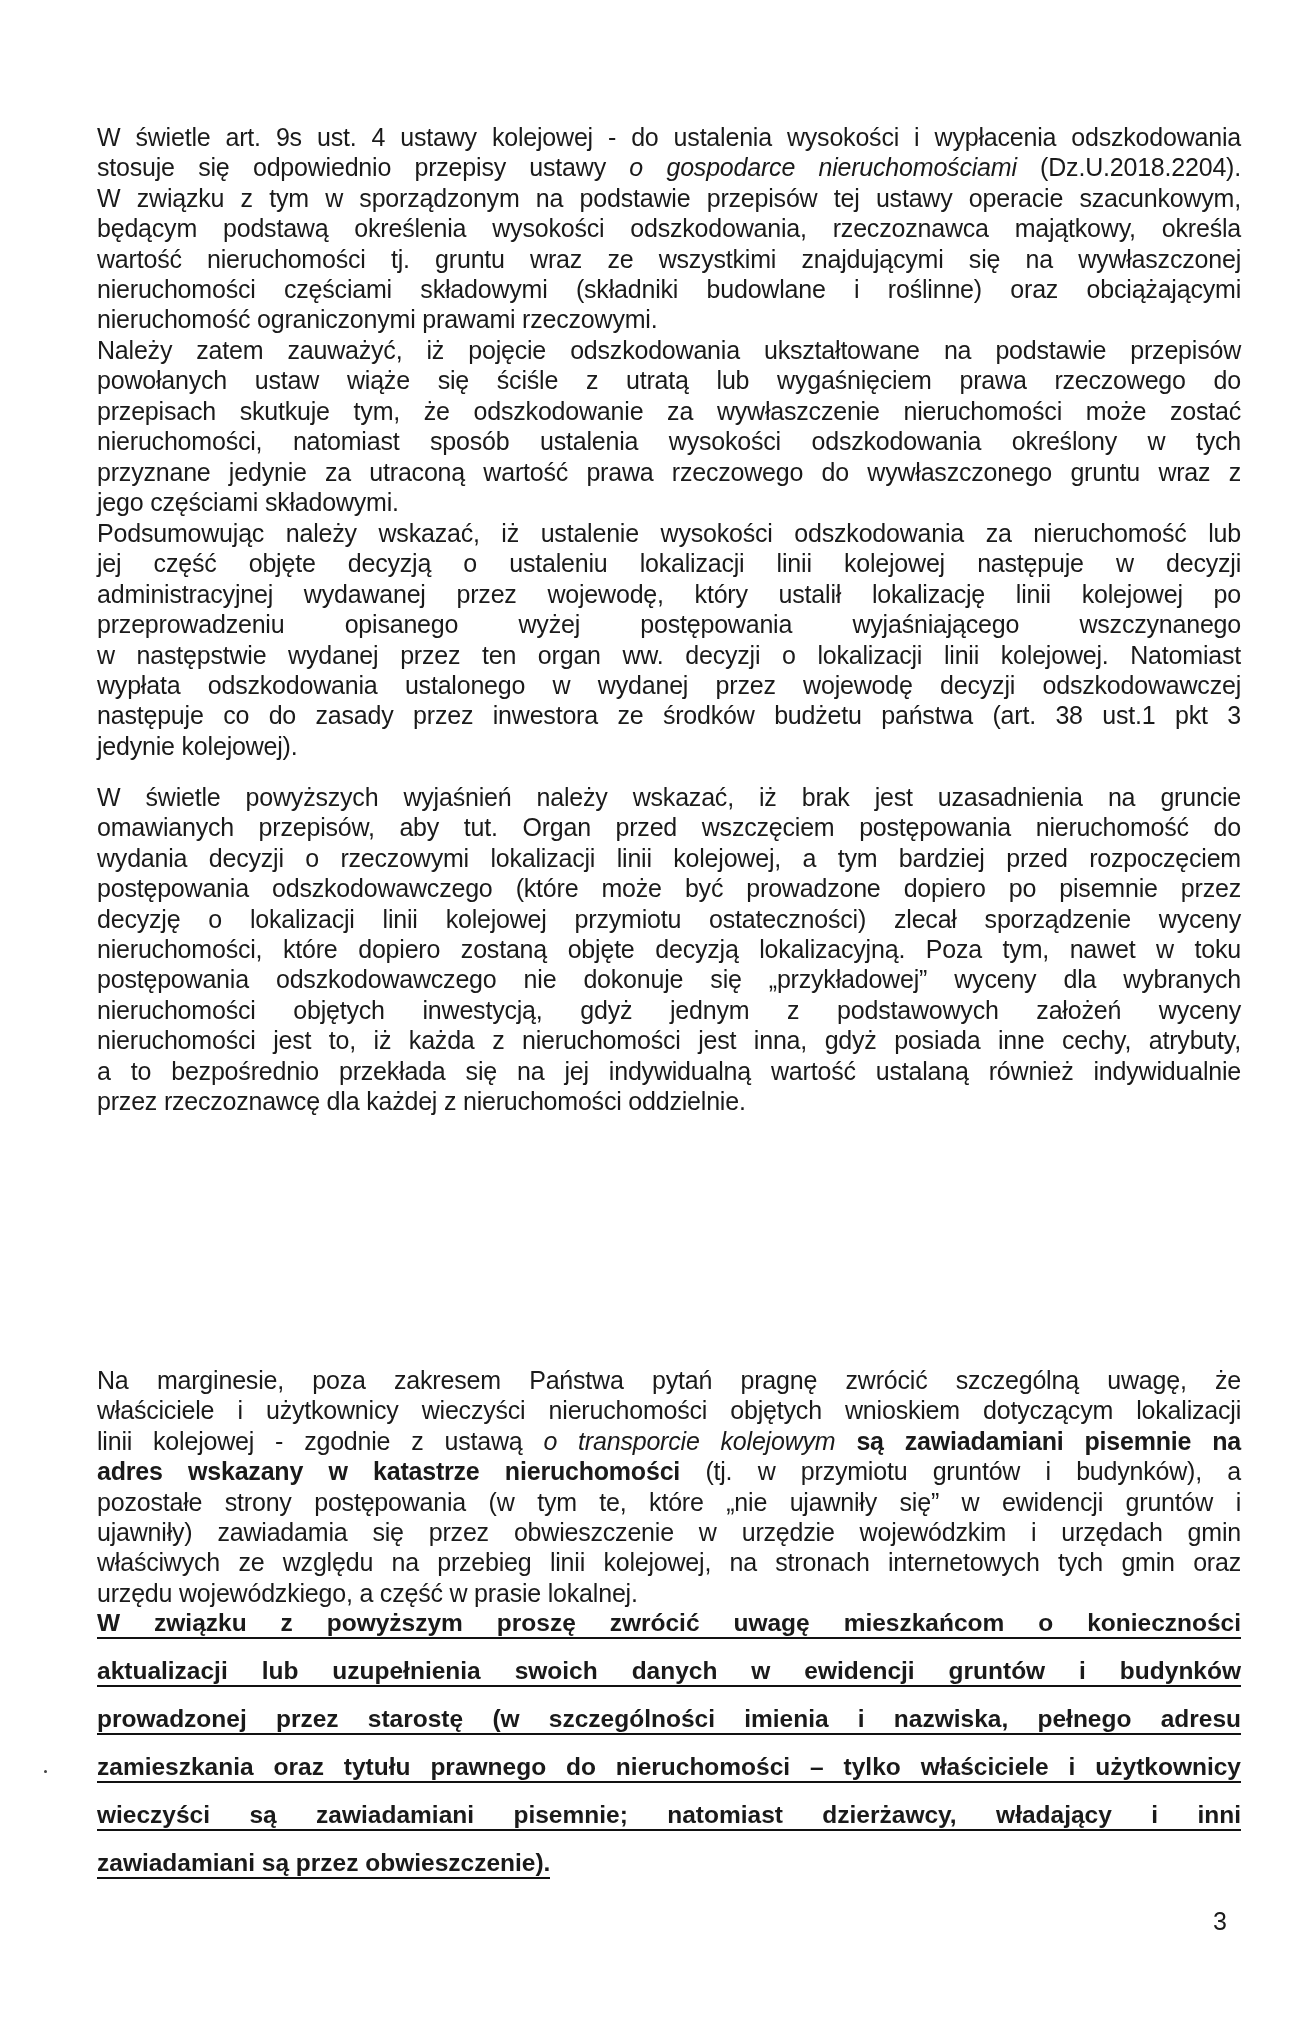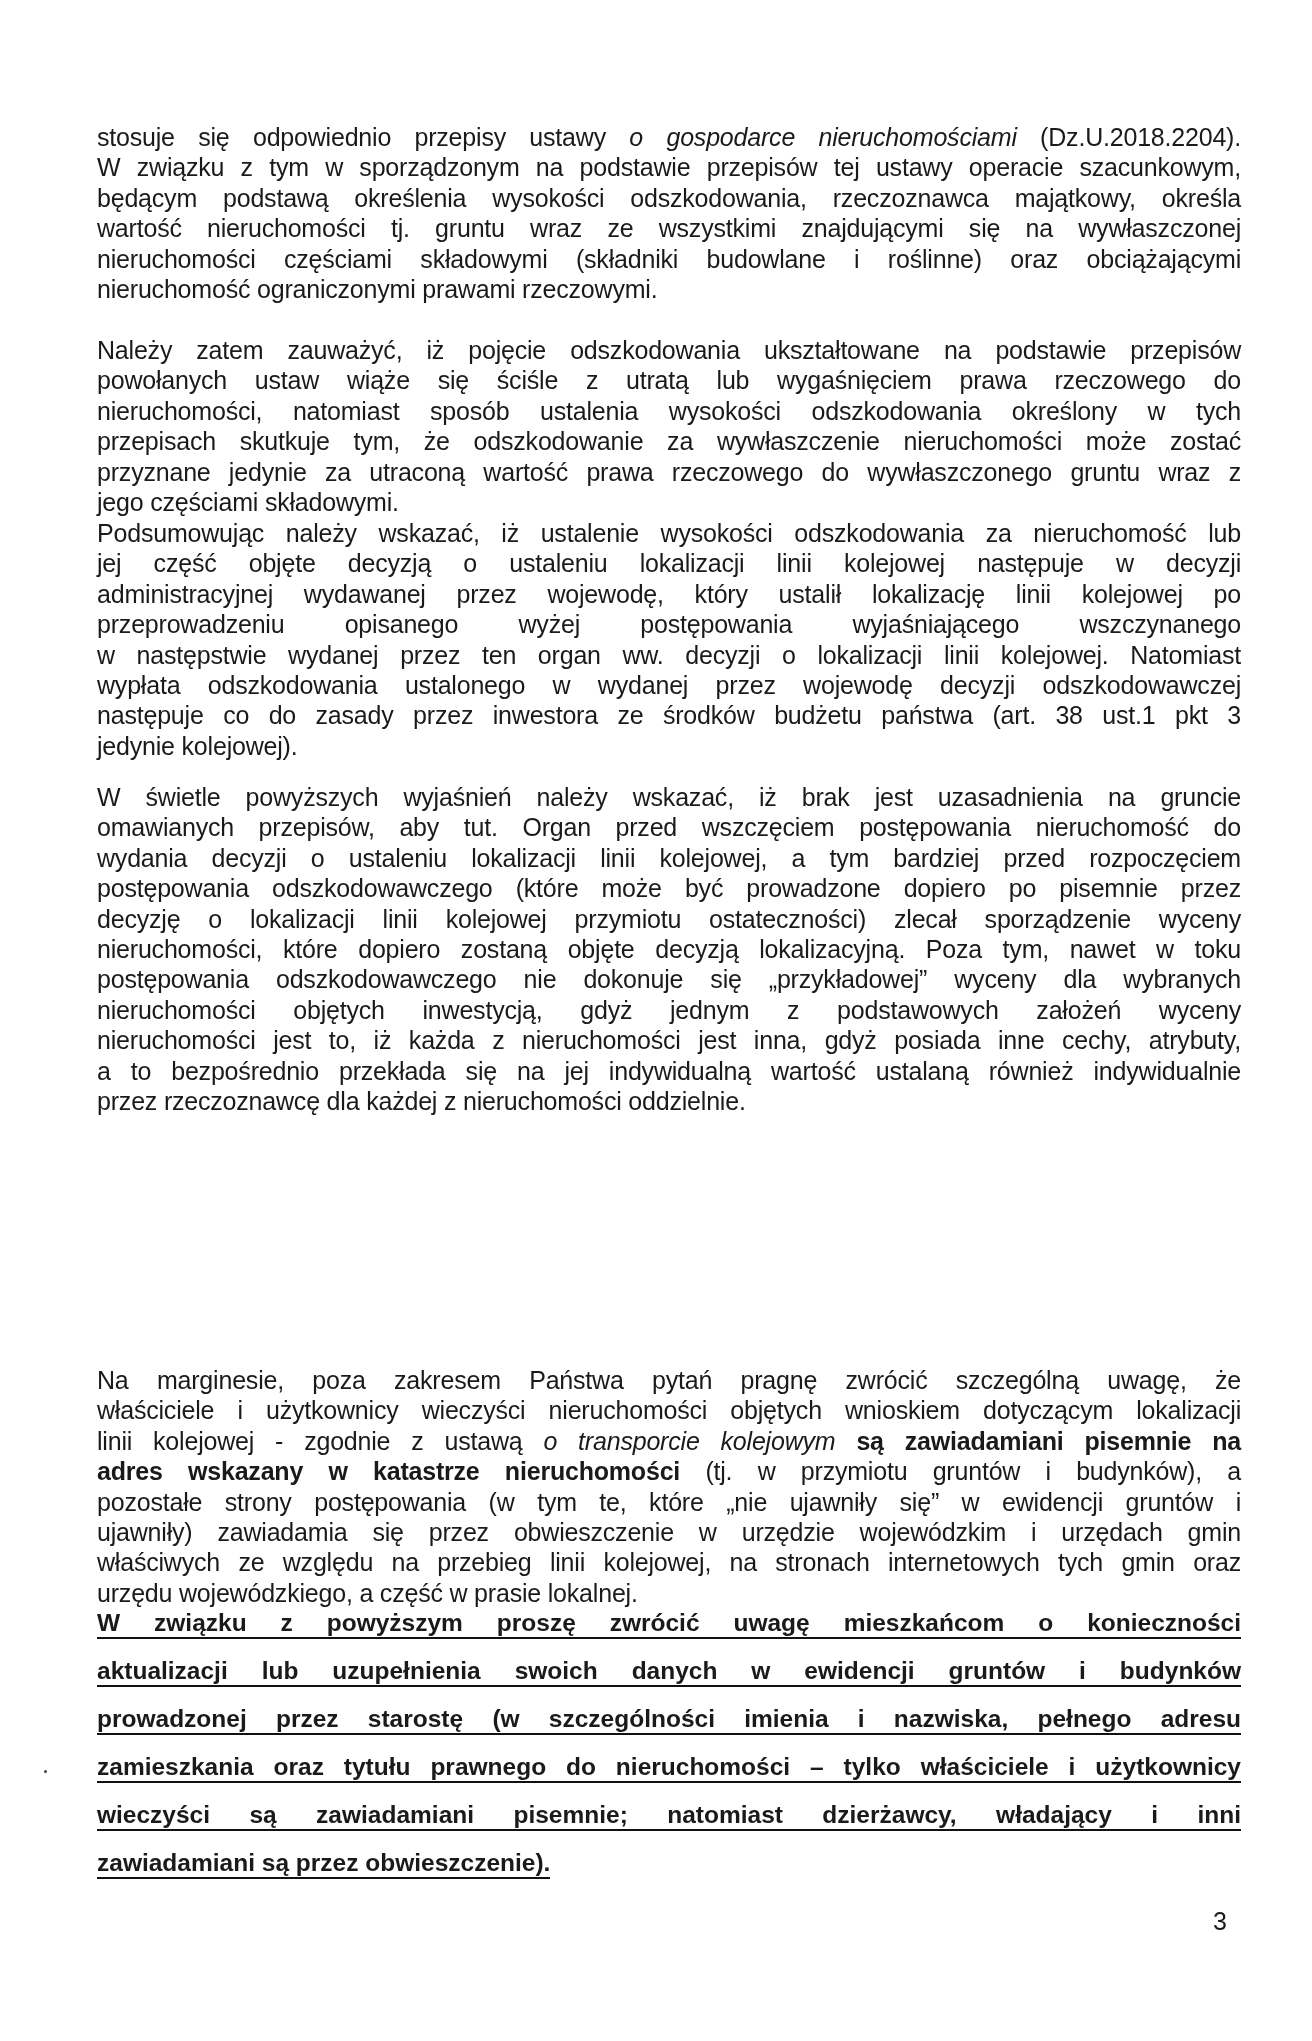--- a/index.html
+++ b/index.html
@@ -32,49 +32,50 @@
     position: absolute; left: 44px; top: 1770px; width: 3px; height: 3px;
     background: #444; border-radius: 50%;
   }
 </style>
 </head>
 <body>
 
 <div class="page">
 
   <div class="text-block" style="top:122px;">
+      <div class="line"><span>W świetle art. 9s ust. 4 ustawy kolejowej - do ustalenia wysokości i wypłacenia odszkodowania</span></div>
       <div class="line"><span>stosuje się odpowiednio przepisy ustawy </span><span class="it">o gospodarce nieruchomościami</span><span> (Dz.U.2018.2204).</span></div>
       <div class="line"><span>W związku z tym w sporządzonym na podstawie przepisów tej ustawy operacie szacunkowym,</span></div>
       <div class="line"><span>będącym podstawą określenia wysokości odszkodowania, rzeczoznawca majątkowy, określa</span></div>
       <div class="line"><span>wartość nieruchomości tj. gruntu wraz ze wszystkimi znajdującymi się na wywłaszczonej</span></div>
       <div class="line"><span>nieruchomości częściami składowymi (składniki budowlane i roślinne) oraz obciążającymi</span></div>
       <div class="line last"><span>nieruchomość ograniczonymi prawami rzeczowymi.</span></div>
     </div>
   <div class="text-block" style="top:335px;">
       <div class="line"><span>Należy zatem zauważyć, iż pojęcie odszkodowania ukształtowane na podstawie przepisów</span></div>
       <div class="line"><span>powołanych ustaw wiąże się ściśle z utratą lub wygaśnięciem prawa rzeczowego do</span></div>
+      <div class="line"><span>przepisach skutkuje tym, że odszkodowanie za wywłaszczenie nieruchomości może zostać</span></div>
       <div class="line"><span>nieruchomości, natomiast sposób ustalenia wysokości odszkodowania określony w tych</span></div>
-      <div class="line"><span>przepisach skutkuje tym, że odszkodowanie za wywłaszczenie nieruchomości może zostać</span></div>
       <div class="line"><span>przyznane jedynie za utraconą wartość prawa rzeczowego do wywłaszczonego gruntu wraz z</span></div>
       <div class="line last"><span>jego częściami składowymi.</span></div>
     </div>
   <div class="text-block" style="top:518px;">
       <div class="line"><span>Podsumowując należy wskazać, iż ustalenie wysokości odszkodowania za nieruchomość lub</span></div>
       <div class="line"><span>jej część objęte decyzją o ustaleniu lokalizacji linii kolejowej następuje w decyzji</span></div>
       <div class="line"><span>administracyjnej wydawanej przez wojewodę, który ustalił lokalizację linii kolejowej po</span></div>
       <div class="line"><span>przeprowadzeniu opisanego wyżej postępowania wyjaśniającego wszczynanego</span></div>
       <div class="line"><span>w następstwie wydanej przez ten organ ww. decyzji o lokalizacji linii kolejowej. Natomiast</span></div>
       <div class="line"><span>wypłata odszkodowania ustalonego w wydanej przez wojewodę decyzji odszkodowawczej</span></div>
       <div class="line"><span>następuje co do zasady przez inwestora ze środków budżetu państwa (art. 38 ust.1 pkt 3</span></div>
       <div class="line last"><span>jedynie kolejowej).</span></div>
     </div>
   <div class="text-block" style="top:782px;">
       <div class="line"><span>W świetle powyższych wyjaśnień należy wskazać, iż brak jest uzasadnienia na gruncie</span></div>
       <div class="line"><span>omawianych przepisów, aby tut. Organ przed wszczęciem postępowania nieruchomość do</span></div>
-      <div class="line"><span>wydania decyzji o ustaleniu lokalizacji linii kolejowej, a tym bardziej przed rozpoczęciem</span></div>
+      <div class="line"><span>wydania decyzji o rzeczowymi lokalizacji linii kolejowej, a tym bardziej przed rozpoczęciem</span></div>
       <div class="line"><span>postępowania odszkodowawczego (które może być prowadzone dopiero po pisemnie przez</span></div>
       <div class="line"><span>decyzję o lokalizacji linii kolejowej przymiotu ostateczności) zlecał sporządzenie wyceny</span></div>
       <div class="line"><span>nieruchomości, które dopiero zostaną objęte decyzją lokalizacyjną. Poza tym, nawet w toku</span></div>
       <div class="line"><span>postępowania odszkodowawczego nie dokonuje się „przykładowej” wyceny dla wybranych</span></div>
       <div class="line"><span>nieruchomości objętych inwestycją, gdyż jednym z podstawowych założeń wyceny</span></div>
       <div class="line"><span>nieruchomości jest to, iż każda z nieruchomości jest inna, gdyż posiada inne cechy, atrybuty,</span></div>
       <div class="line"><span>a to bezpośrednio przekłada się na jej indywidualną wartość ustalaną również indywidualnie</span></div>
       <div class="line last"><span>przez rzeczoznawcę dla każdej z nieruchomości oddzielnie.</span></div>
     </div>
   <div class="text-block" style="top:1365px;">

